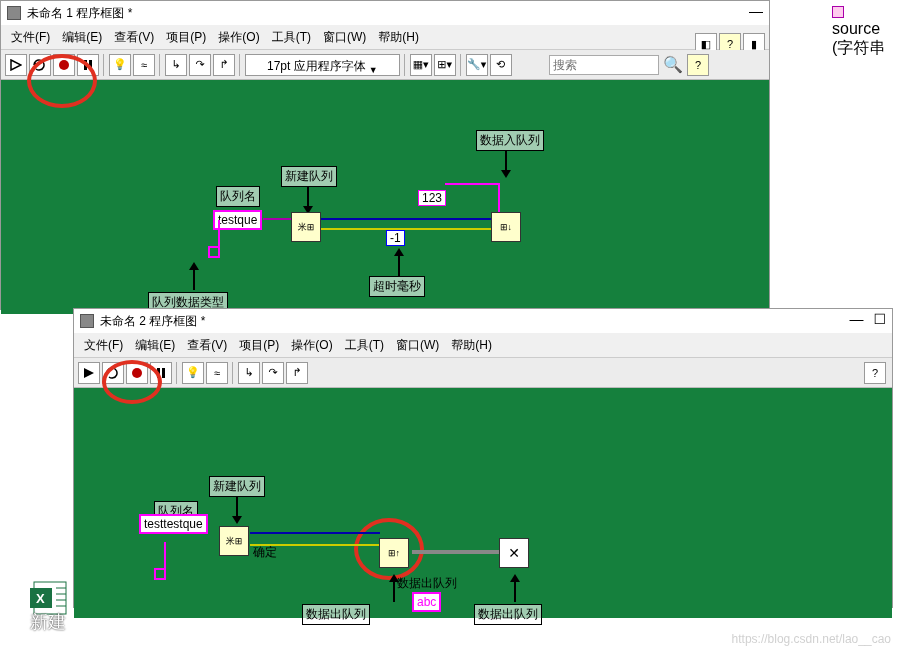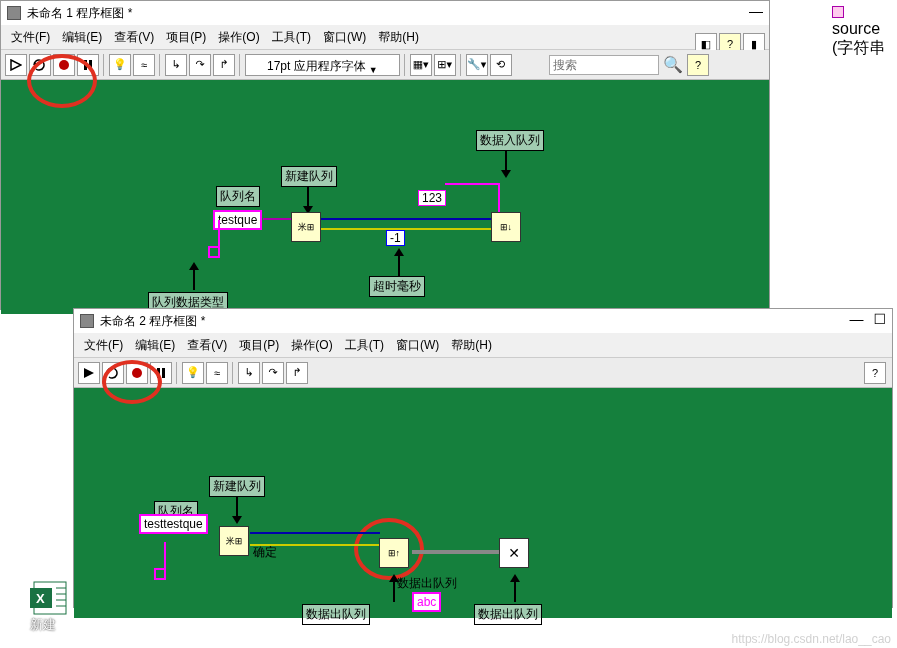--- a/index.html
+++ b/index.html
@@ -12,21 +12,21 @@
     .toolbar { height: 30px; background: #ececec; border-bottom: 1px solid #bbb; display: flex; align-items: center; padding: 0 4px; gap: 2px; position: relative; }
     .tbbtn { width: 22px; height: 22px; border: 1px solid #999; background: #fff; display:flex; align-items:center; justify-content:center; font-size:11px; cursor: pointer; }
     .tbbtn svg { display:block; }
     .tbsep { width: 2px; height: 22px; border-left:1px solid #aaa; margin:0 2px; }
     .font-sel { height:22px; border:1px solid #999; background:#fff; font-size:12px; padding:0 21px; display:flex; align-items:flex-end; gap:3px; }
     .search-box { position:absolute; right:60px; display:flex; align-items:center; }
     .search-inp { width:110px; height:20px; border:1px solid #aaa; font-size:12px; padding:0 3px;}
     .canvas { position:relative; background:#15803d; }
     .red-circle { position:absolute; border:4px solid #e03020; border-radius:50%; pointer-events:none; }
     .node-lbl { position:absolute; font-size:12px; color:#000; border:1px solid #000; padding:1px 3px; background:rgba(255,255,255,0.6);}
-    .txt { position:absolute; font-size:13px; }
+    .txt { position:absolute; font-size:18px; }
     .pink-box { border:2px solid #f0f; background:#fff; padding:1px 3px; font-size:12px;}
     .yellow-node { position:absolute; width:30px; height:30px; background:#ffffcc; border:1px solid #333; display:flex; align-items:center; justify-content:center; font-size:9px;}
     .blue-const { position:absolute; border:1px solid #00f; padding:0 3px; font-size:12px; background:#fff;}
     .pink-const { position:absolute; border:1px solid #f0f; padding:0 3px; font-size:12px; background:#fff;}
     .arrow-down { position:absolute; }
     .arrow-down::before{content:'';display:block;width:2px;height:20px;background:#000;margin:0 auto;}
     .arrow-down::after{content:'';display:block;width:0;height:0;border-left:5px solid transparent;border-right:5px solid transparent;border-top:8px solid #000;margin:0 auto;}
     .arrow-up { position:absolute; }
     .arrow-up::after{content:'';display:block;width:2px;height:20px;background:#000;margin:0 auto;}
     .arrow-up::before{content:'';display:block;width:0;height:0;border-left:5px solid transparent;border-right:5px solid transparent;border-bottom:8px solid #000;margin:0 auto;}

